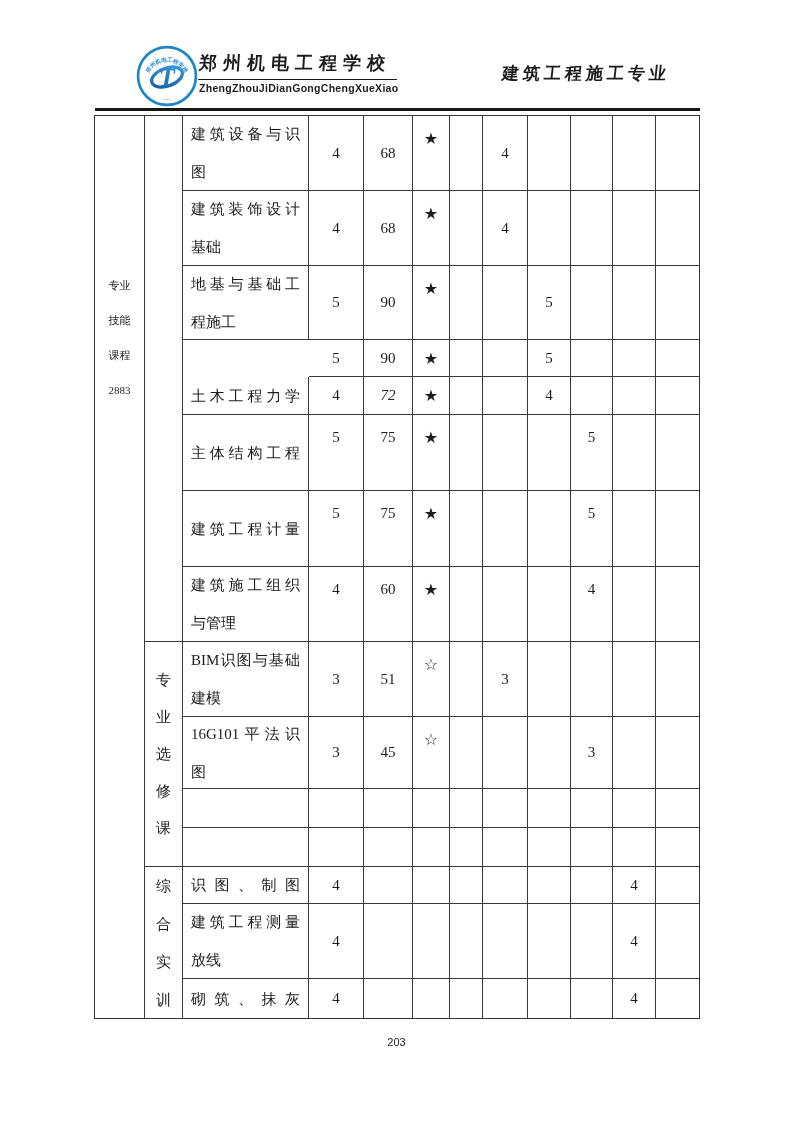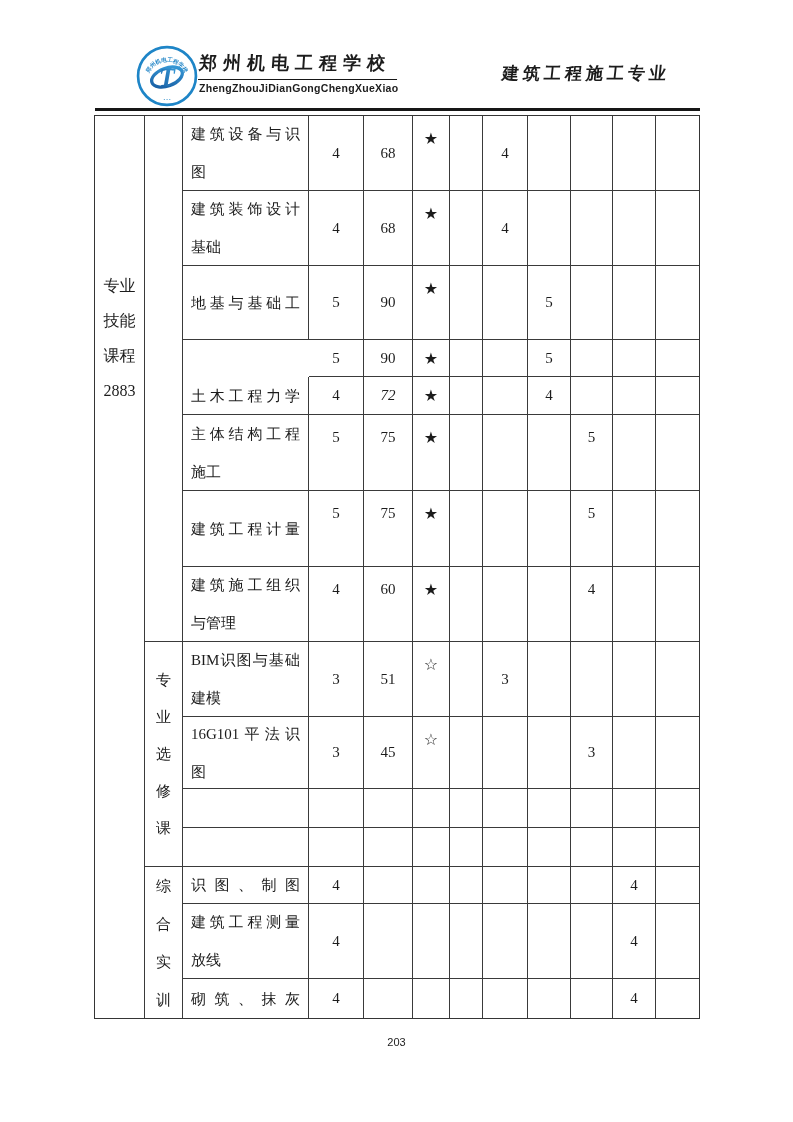--- a/index.html
+++ b/index.html
@@ -22,21 +22,21 @@
   .grid { position:absolute; left:94px; top:115px; display:grid;
           grid-template-columns:50px 38px 126px 55px 49px 37px 33px 45px 43px 42px 43px 43px;
           grid-template-rows:75px 75px 74px 37px 38px 76px 76px 75px 75px 72px 39px 39px 37px 75px 39px;
           border:1.4px solid #353535; }
   .cell { border-right:1.2px solid #3a3a3a; border-bottom:1.2px solid #3a3a3a;
           box-sizing:border-box; overflow:hidden; }
   .cell.noB { border-bottom:none; }
   .cell.noR { border-right:none; }
 
   .colA { grid-area:1/1/16/2; display:flex; flex-direction:column; align-items:center;
-          padding-top:152px; line-height:35px; font-size:16px; }
+          padding-top:152px; line-height:35px; font-size:11px; }
   .colB1 { grid-area:1/2/9/3; }
   .colB2 { grid-area:9/2/13/3; }
   .colB3 { grid-area:13/2/16/3; }
   .vlabel { display:flex; flex-direction:column; align-items:center; justify-content:center;
             font-size:15px; }
   .colB2.vlabel { line-height:37px; }
   .colB3.vlabel { line-height:38px; }
 
   .name-cell { display:flex; flex-direction:column; justify-content:center;
                padding:0 8px; font-size:15px; line-height:38px; }
@@ -146,20 +146,21 @@
       <div class="cell val noR" style="grid-area: 2 / 12;"></div>
       <div class="cell name-cell" style="grid-area: 3 / 3;">
         <div class="jline">
           <span>地</span>
           <span>基</span>
           <span>与</span>
           <span>基</span>
           <span>础</span>
           <span>工</span>
         </div>
+        <div class="pline">程施工</div>
       </div>
       <div class="cell val" style="grid-area: 3 / 4;">5</div>
       <div class="cell val" style="grid-area: 3 / 5;">90</div>
       <div class="cell val star-cell top" style="grid-area: 3 / 6;">★</div>
       <div class="cell val" style="grid-area: 3 / 7;"></div>
       <div class="cell val" style="grid-area: 3 / 8;"></div>
       <div class="cell val" style="grid-area: 3 / 9;">5</div>
       <div class="cell val" style="grid-area: 3 / 10;"></div>
       <div class="cell val" style="grid-area: 3 / 11;"></div>
       <div class="cell val noR" style="grid-area: 3 / 12;"></div>
@@ -193,21 +194,20 @@
       <div class="cell val noR" style="grid-area: 5 / 12;"></div>
       <div class="cell name-cell" style="grid-area: 6 / 3;">
         <div class="jline">
           <span>主</span>
           <span>体</span>
           <span>结</span>
           <span>构</span>
           <span>工</span>
           <span>程</span>
         </div>
-        <div class="pline">施工</div>
       </div>
       <div class="cell val top" style="grid-area: 6 / 4;">5</div>
       <div class="cell val top" style="grid-area: 6 / 5;">75</div>
       <div class="cell val star-cell top" style="grid-area: 6 / 6;">★</div>
       <div class="cell val top" style="grid-area: 6 / 7;"></div>
       <div class="cell val top" style="grid-area: 6 / 8;"></div>
       <div class="cell val top" style="grid-area: 6 / 9;"></div>
       <div class="cell val top" style="grid-area: 6 / 10;">5</div>
       <div class="cell val top" style="grid-area: 6 / 11;"></div>
       <div class="cell val top noR" style="grid-area: 6 / 12;"></div>

